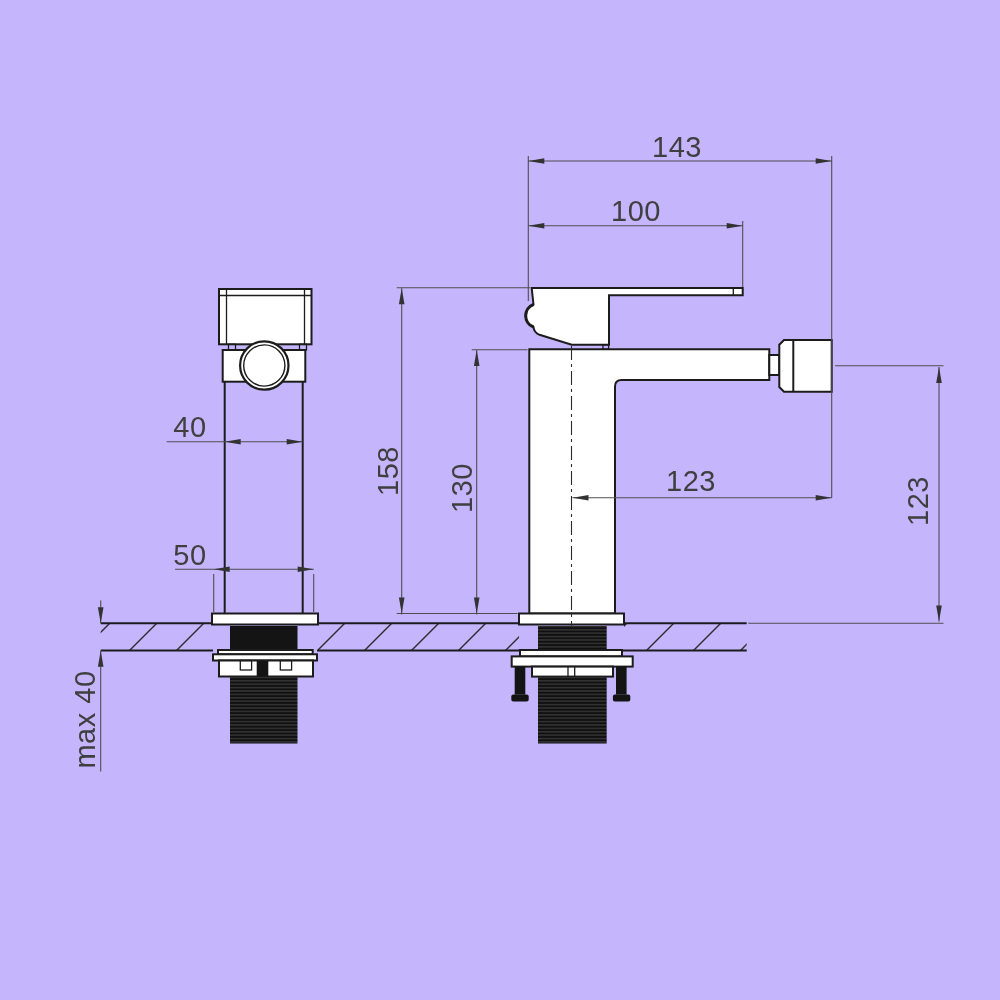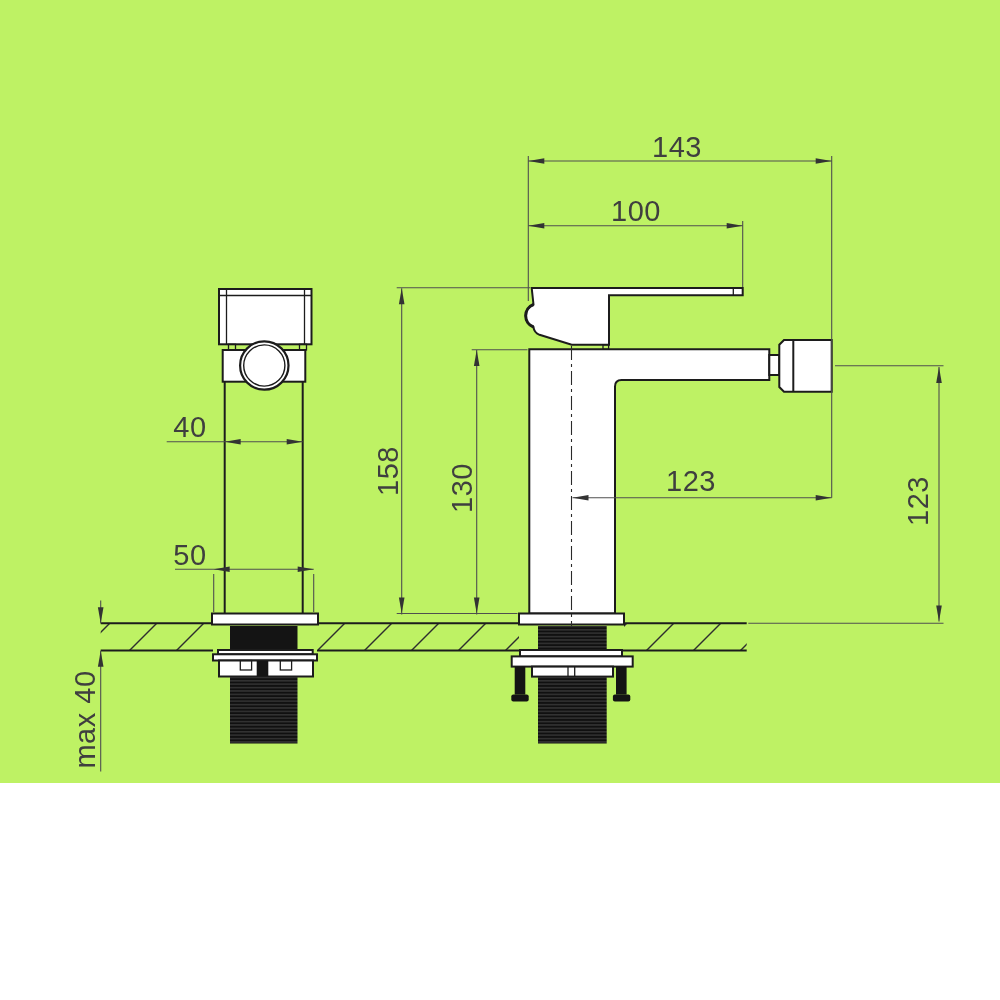--- a/index.html
+++ b/index.html
@@ -1,16 +1,16 @@
 <!DOCTYPE html>
 <html><head>
 <meta charset="utf-8">
 <style>
   html,body{margin:0;padding:0;background:#ffffff;}
-  .stage{width:1000px;height:783px;background:#bef264;position:relative;font-family:"Liberation Sans",sans-serif;}
+  .stage{width:1000px;height:1000px;background:#c4b5fd;position:relative;font-family:"Liberation Sans",sans-serif;}
   svg{display:block;}
   .obj{stroke:#1c1c1c;stroke-width:2;fill:none;}
   .objw{stroke:#1c1c1c;stroke-width:2;fill:#ffffff;}
   .thin{stroke:#1c1c1c;stroke-width:1.3;fill:none;}
   .dim{stroke:#4f4f4f;stroke-width:1.1;fill:none;}
   .arr{fill:#333333;stroke:none;}
   .dtxt{font-family:"Liberation Sans",sans-serif;font-size:29px;letter-spacing:0.5px;fill:#3f3f3f;}
   .hatch{stroke:#2e2e2e;stroke-width:1.4;}
   .blk{fill:#141414;stroke:none;}
   .cline{stroke:#2a2a2a;stroke-width:1.1;stroke-dasharray:14 4 3 4;fill:none;}

